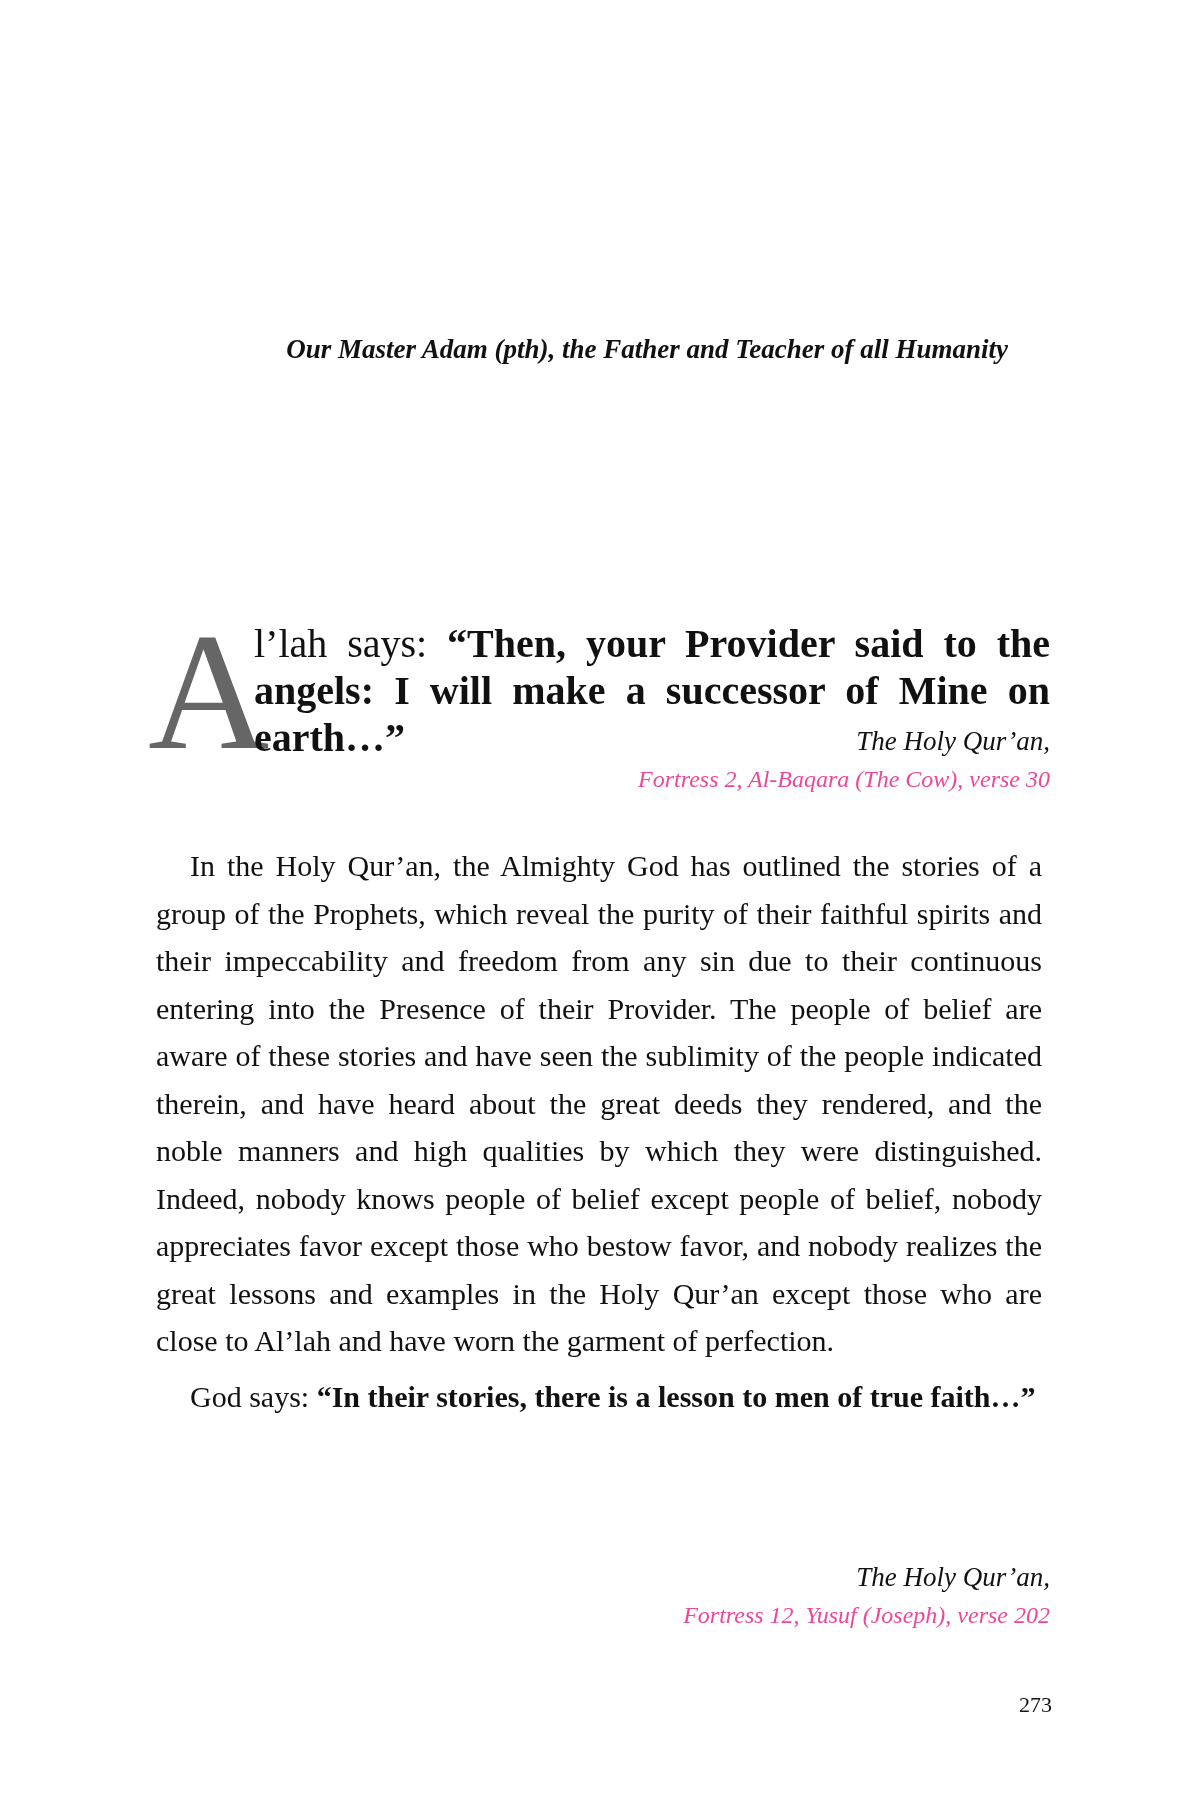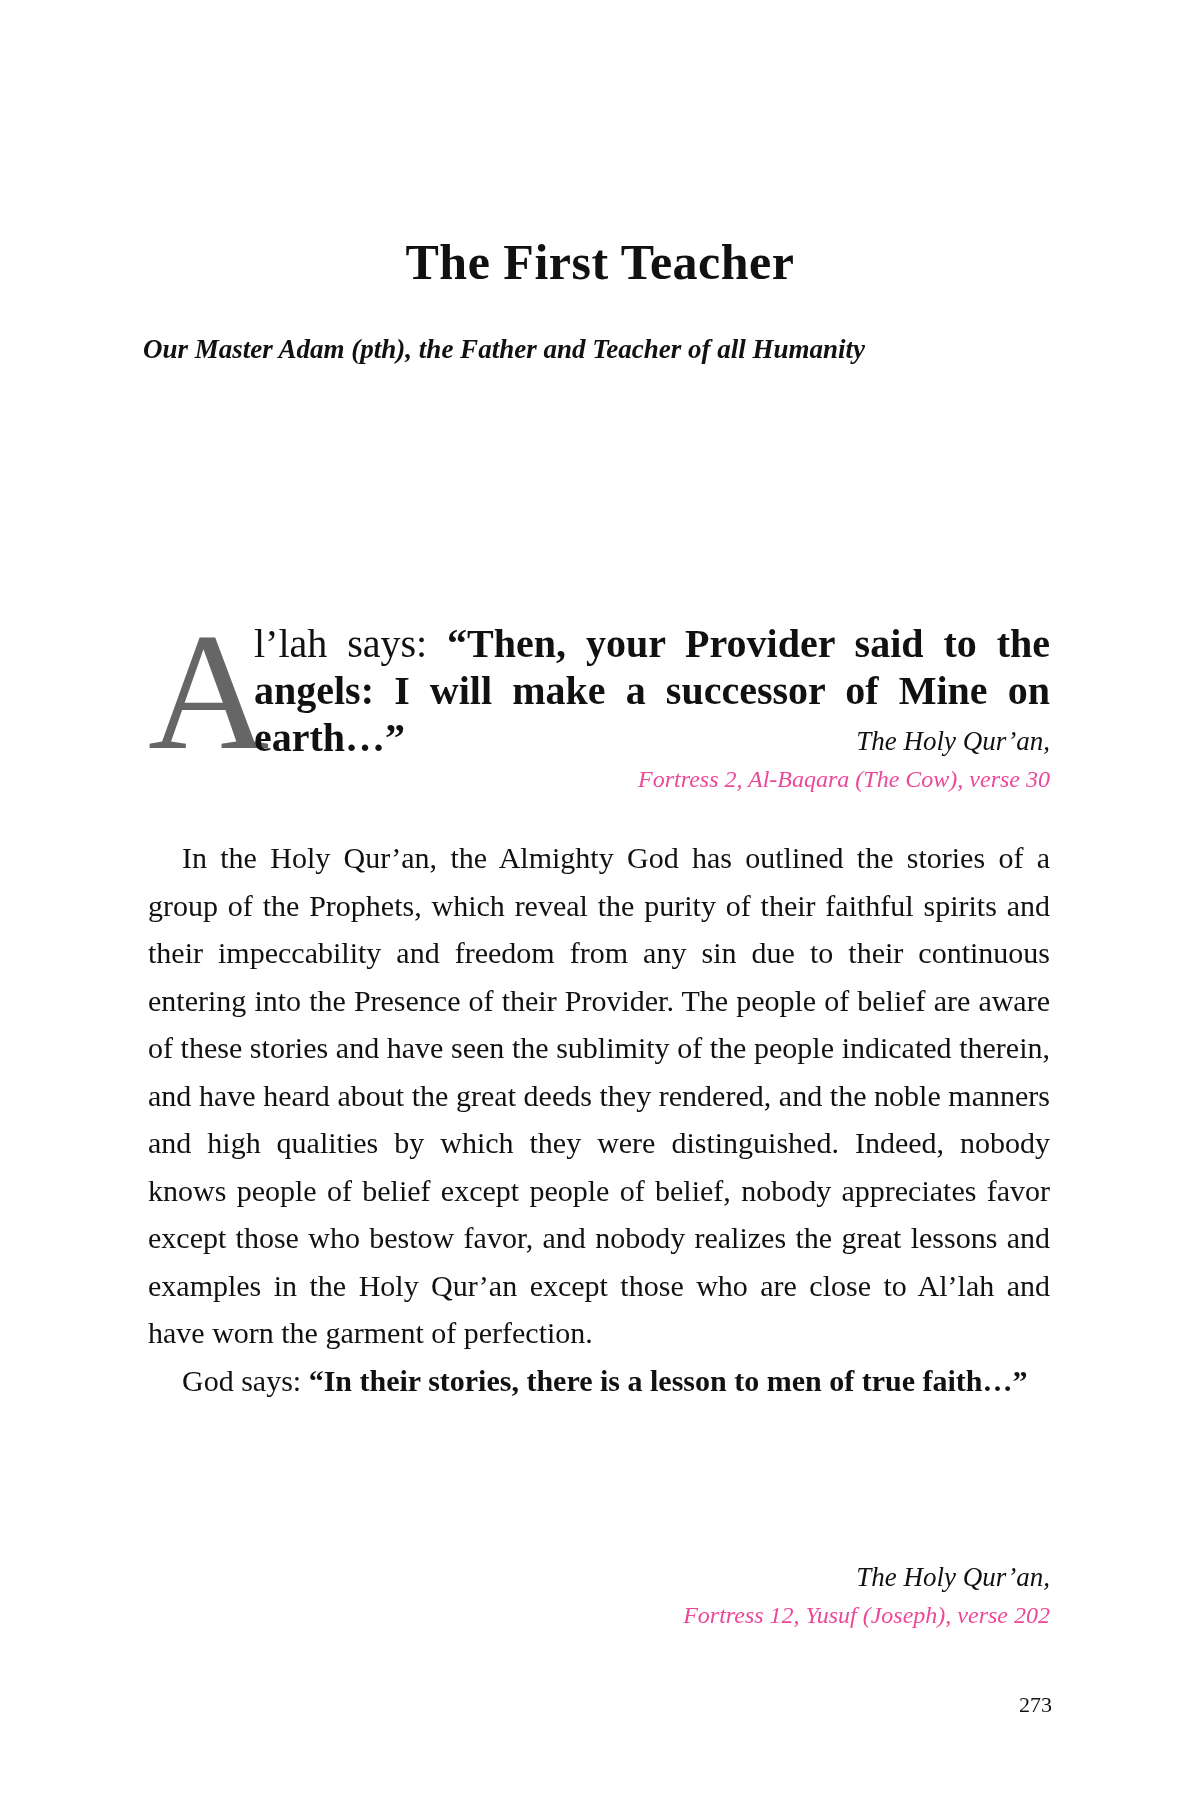--- a/index.html
+++ b/index.html
@@ -3,49 +3,48 @@
   <meta charset="utf-8">
   <style>
     html, body { margin: 0; padding: 0; background: #ffffff; }
     body { width: 1200px; height: 1800px; position: relative; overflow: hidden; color: #111111;
            font-family: "Liberation Serif", "DejaVu Serif", serif; }
     .page { position: absolute; left: 0; top: 0; width: 1200px; height: 1800px; }
     .col { position: absolute; left: 148px; width: 902px; }
 
     .title { position: absolute; left: 0; width: 1200px; top: 232px; text-align: center;
              font-size: 50px; font-weight: bold; letter-spacing: 0.5px; line-height: 60px; margin: 0; }
-    .subtitle { position: absolute; left: 0; width: 1008px; top: 331px; text-align: center;
+    .subtitle { position: absolute; left: 0; width: 1008px; top: 331px; text-align: right;
                 font-size: 27px; font-style: italic; font-weight: bold; line-height: 36px; margin: 0; }
 
     .epigraph { top: 620px; height: 140px; }
     .dropcap { position: absolute; left: 0; top: 6px; font-size: 168px; line-height: 130px;
                color: #666666; font-family: "Liberation Serif", serif; font-weight: normal; }
     .epi-text { position: absolute; left: 106px; right: 0; top: 0; font-size: 40px; line-height: 47px;
                 text-align: justify; }
     .epi-text b { font-weight: bold; }
 
     .attrib { text-align: right; line-height: 38px; }
     .attrib .src { font-size: 27px; font-weight: normal; font-style: italic; display: block; }
     .attrib .ref { font-size: 24px; font-style: italic; display: block; color: #ec4899; }
     .attrib-1 { top: 722px; }
     .attrib-2 { top: 1558px; }
 
     .body { top: 834px; font-size: 30px; line-height: 47.5px; text-align: justify; }
-    .body p { margin: 0; text-indent: 0; }
+    .body p { margin: 8px; text-indent: 0; }
     .body p.indent { text-indent: 34px; }
     .body b { font-weight: bold; }
 
     .pageno { position: absolute; right: 148px; top: 1690px; font-size: 22px; line-height: 30px; }
   </style>
 </head>
 <body>
 
 <div class="page">
 
-  <h1 class="title">The First Teacher</h1>
   <h2 class="subtitle">Our Master Adam (pth), the Father and Teacher of all Humanity</h2>
 
   <div class="col epigraph">
     <span class="dropcap">A</span>
     <div class="epi-text">
       <span>l’lah says: </span><b>“Then, your Provider said to the angels: I will make a successor of Mine on earth…”</b>
     </div>
   </div>
 
   <div class="col attrib attrib-1">

